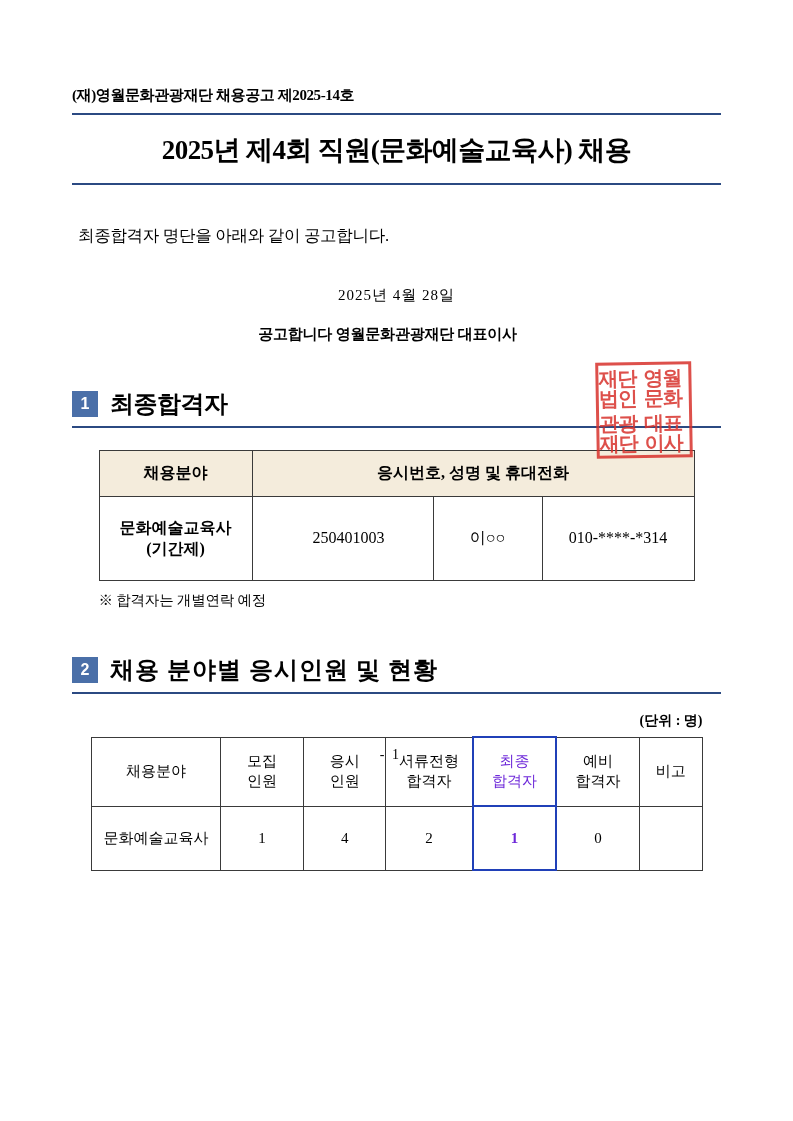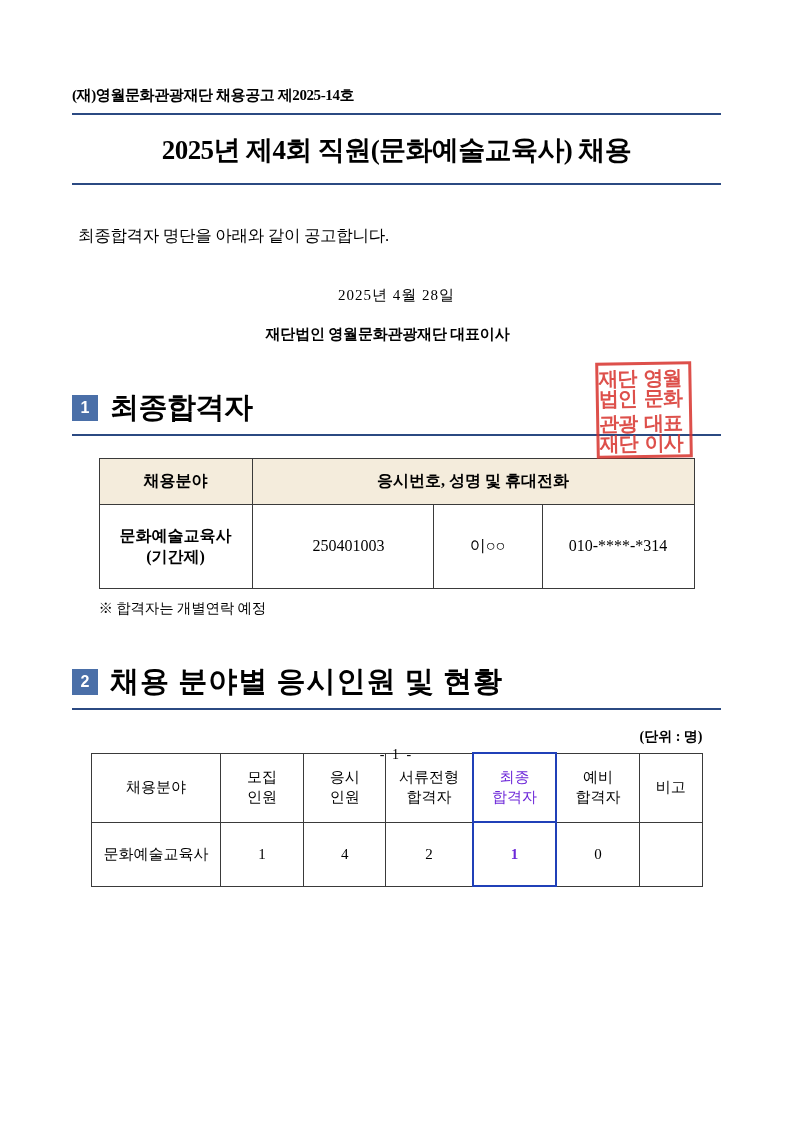--- a/index.html
+++ b/index.html
@@ -117,21 +117,21 @@
     background: #4a6fa8;
     color: #ffffff;
     font-size: 16px;
     font-weight: bold;
     display: flex;
     align-items: center;
     justify-content: center;
     font-family: "Liberation Sans", sans-serif;
   }
   .sec-title {
-    font-size: 29px;
+    font-size: 24px;
     font-weight: bold;
     letter-spacing: -0.5px;
   }
   .sec-title.wide { letter-spacing: 1px; }
   .sec-rule {
     border-top: 2px solid #2b4a82;
     margin-top: 6px;
   }
 
   
@@ -227,21 +227,21 @@
   </div>
 
   <div class="rule-bottom"></div>
 
   <div class="intro">
     <div>최종합격자 명단을 아래와 같이 공고합니다.</div>
   </div>
 
   <div class="date-line">2025년  4월  28일</div>
 
-  <div class="org-line">재단법인 영월문화관광재단 대표이사</div>
+  <div class="org-line">공고합니다 영월문화관광재단 대표이사</div>
 
   <div class="seal">
     <span>재단법인</span>
     <span>영월문화</span>
     <span>관광재단</span>
     <span>대표이사</span>
   </div>
 
   <div class="section-head">
     <div class="sec-num">1</div>

